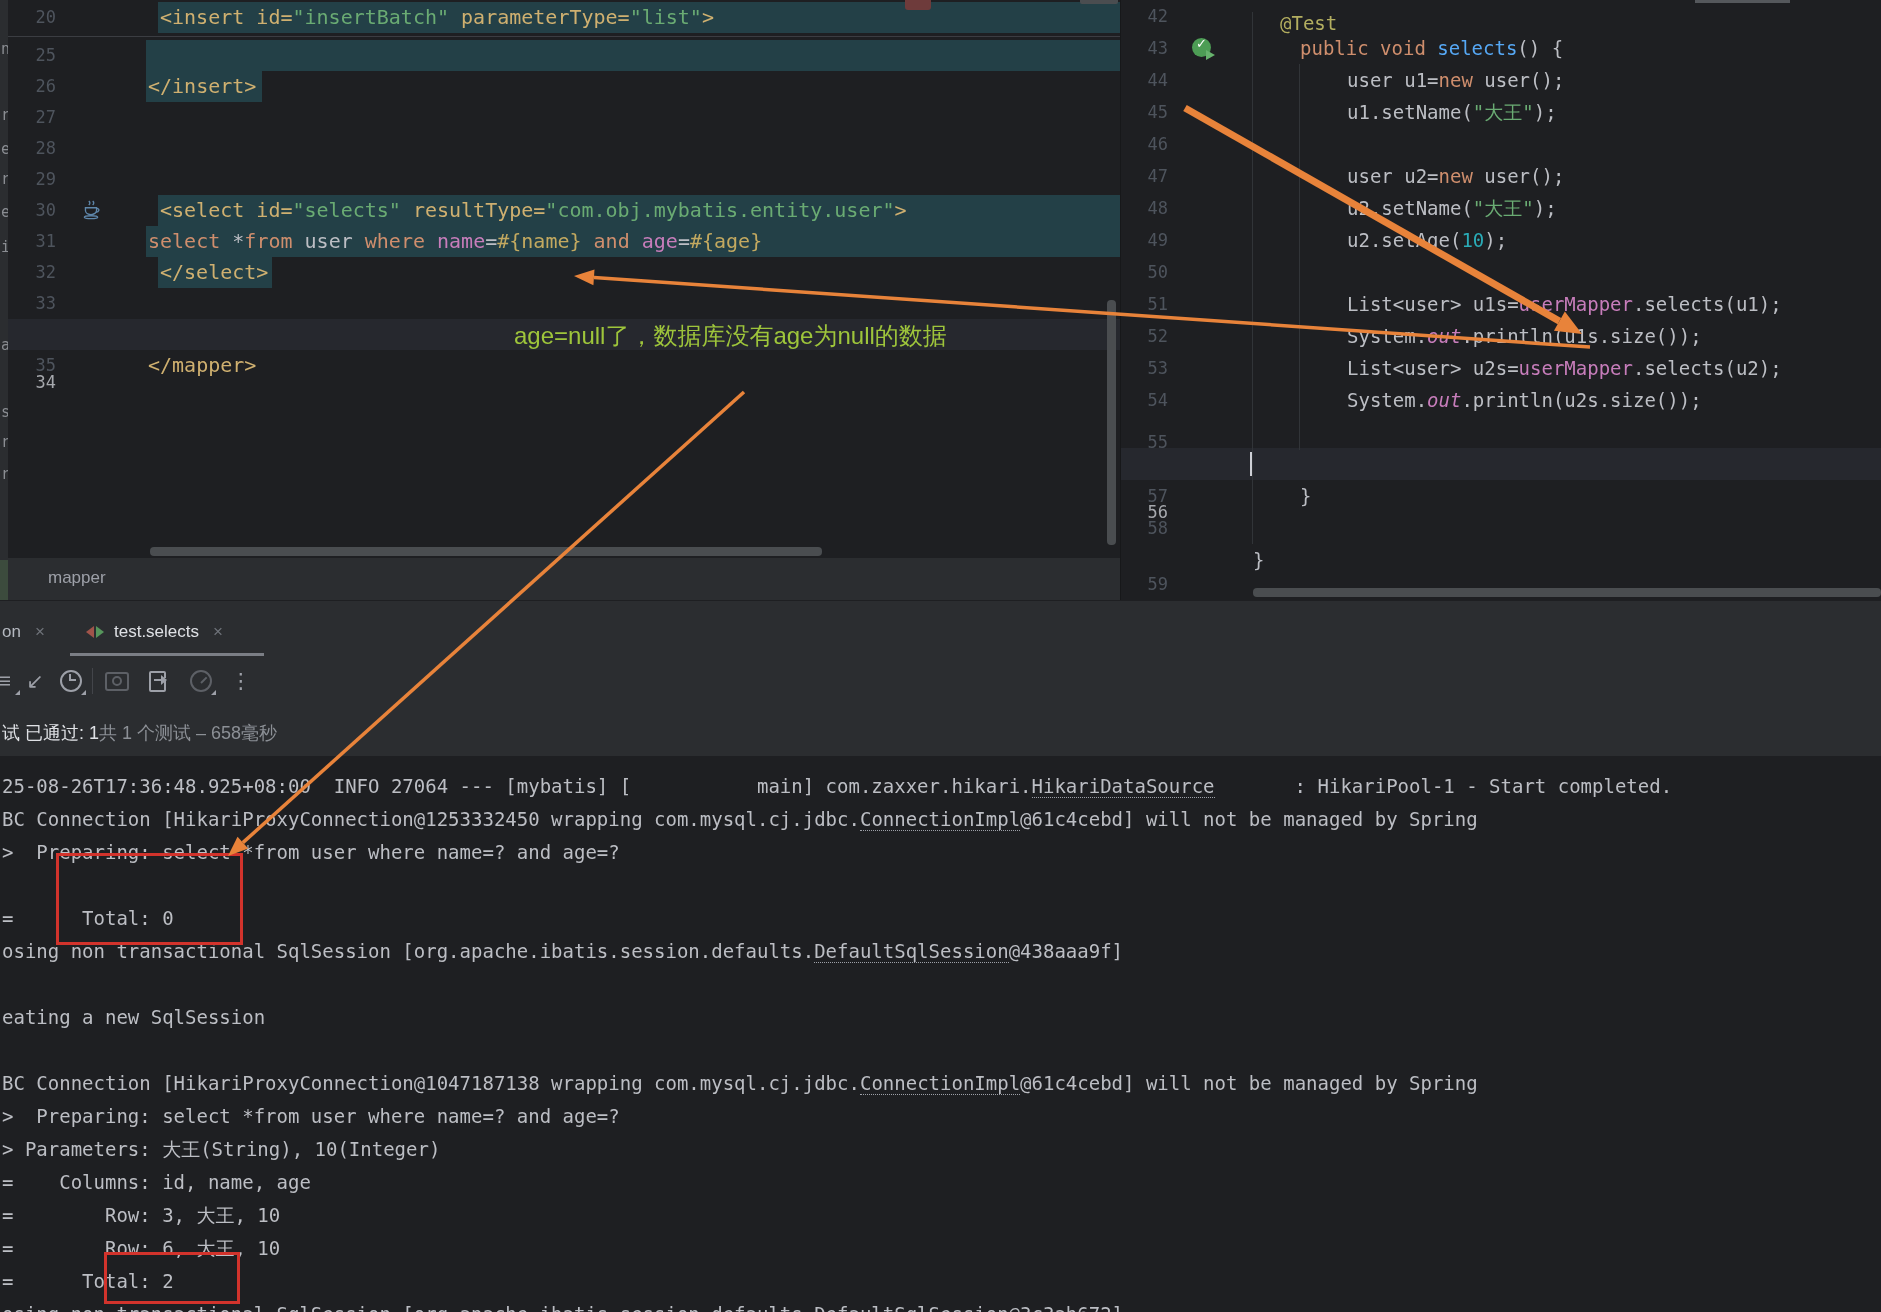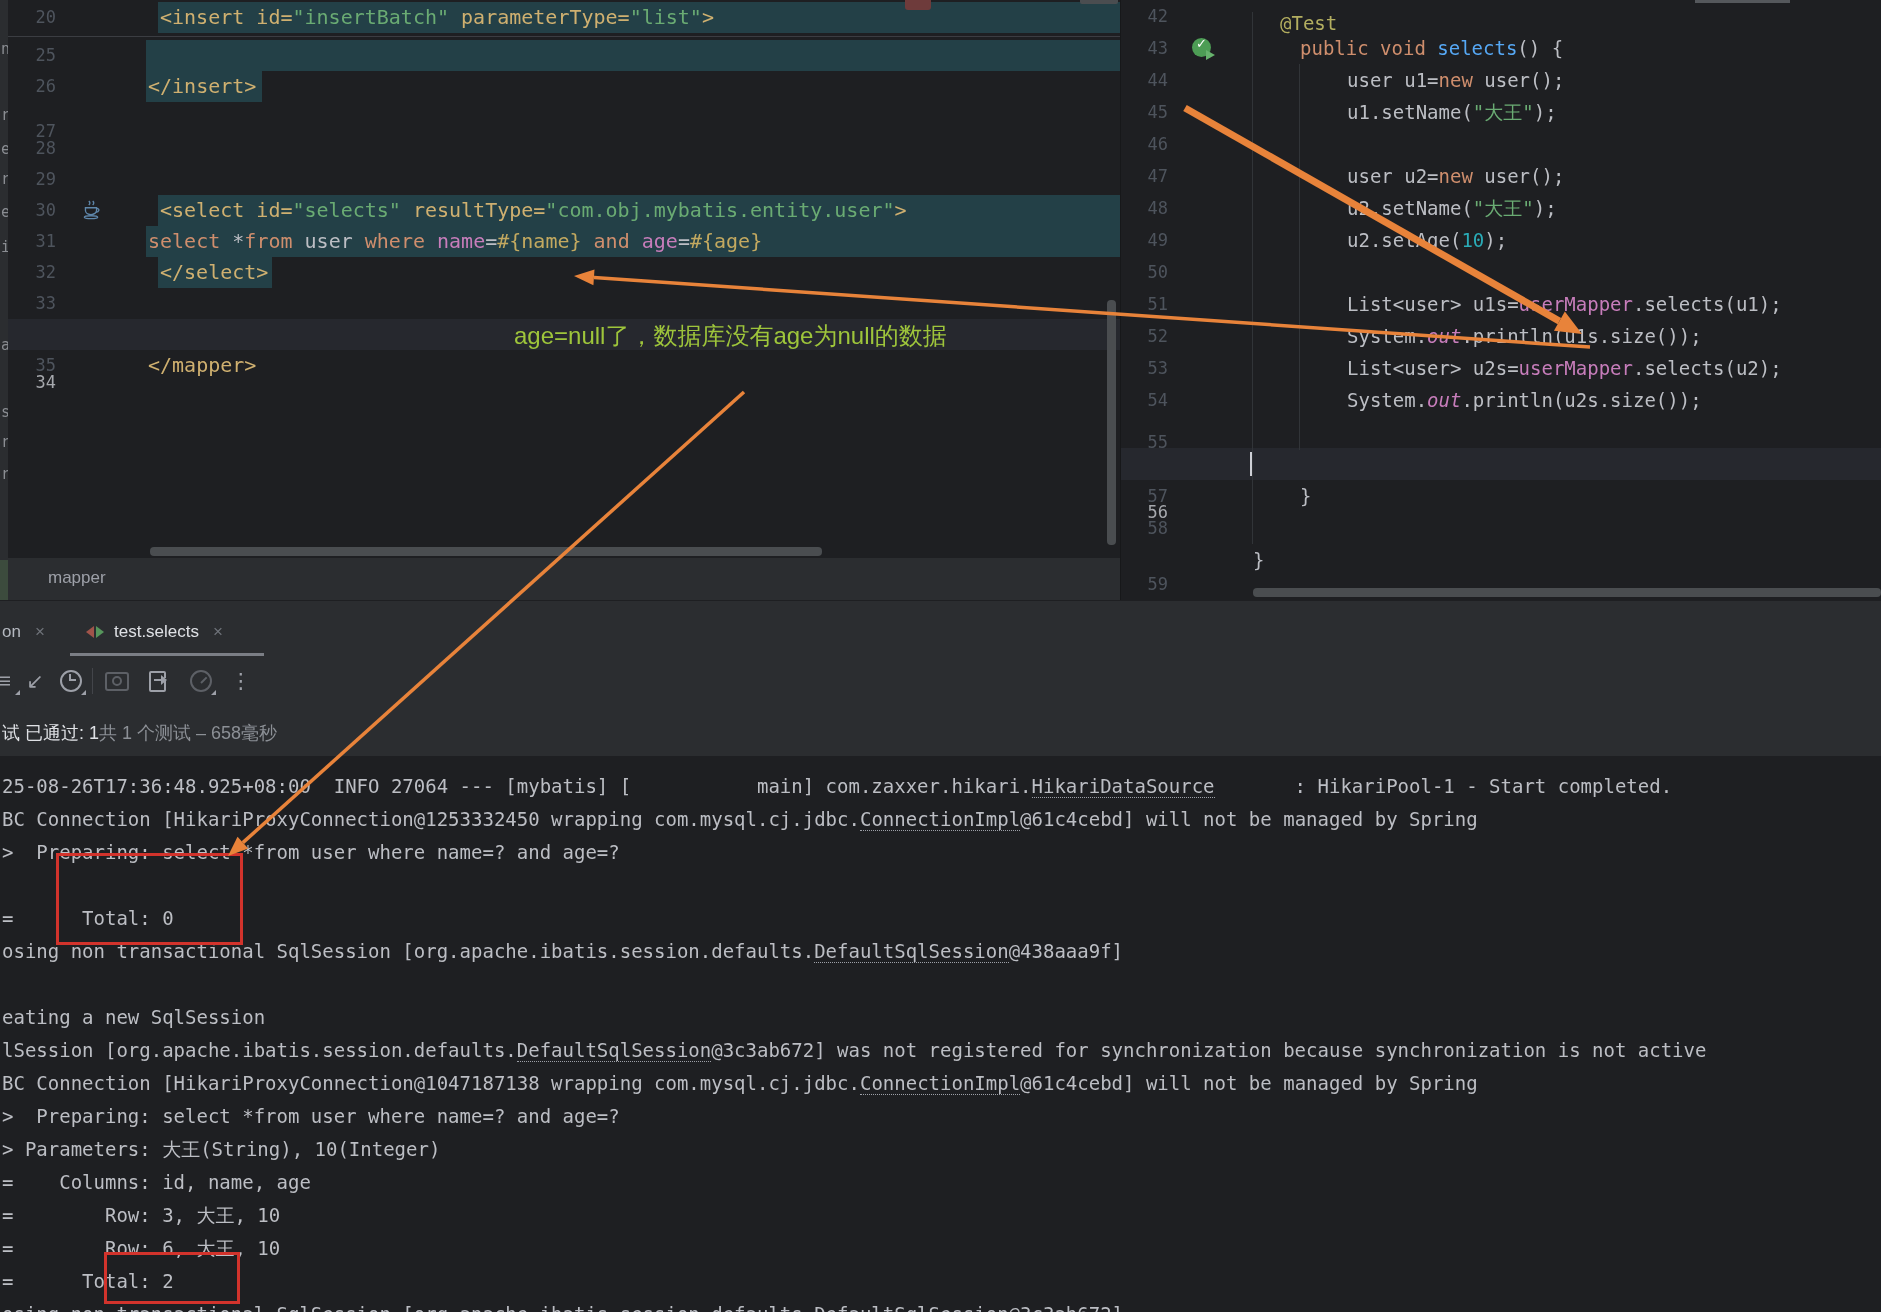--- a/index.html
+++ b/index.html
@@ -94,21 +94,21 @@
 <div id="editors">
     <div class="hl" style="left: 158px; top: 2px; width: 962px; height: 31px;"></div>
     <div class="lnum xml" style="top: 2px;">20</div>
     <div class="code-line xml-line" style="left: 160px; top: 2px;"><span class="c-tag">&lt;insert</span><span class="c-attr"> id=</span><span class="c-str">"insertBatch"</span><span class="c-attr"> parameterType=</span><span class="c-str">"list"</span><span class="c-tag">&gt;</span></div>
     <div class="hl" style="left: 146px; top: 40px; width: 974px; height: 31px;"></div>
     <div class="lnum xml" style="top: 40px;">25</div>
     <div class="code-line xml-line" style="left: 146px; top: 40px;"></div>
     <div class="hl" style="left: 146px; top: 71px; width: 116px; height: 31px;"></div>
     <div class="lnum xml" style="top: 71px;">26</div>
     <div class="code-line xml-line" style="left: 148px; top: 71px;"><span class="c-tag">&lt;/insert&gt;</span></div>
-    <div class="lnum xml" style="top: 116px;">27</div>
+    <div class="lnum xml" style="top: 102px;">27</div>
     <div class="code-line xml-line" style="left: 148px; top: 102px;"></div>
     <div class="lnum xml" style="top: 133px;">28</div>
     <div class="code-line xml-line" style="left: 148px; top: 133px;"></div>
     <div class="lnum xml" style="top: 164px;">29</div>
     <div class="code-line xml-line" style="left: 148px; top: 164px;"></div>
     <div class="hl" style="left: 158px; top: 195px; width: 962px; height: 31px;"></div>
     <div class="lnum xml" style="top: 195px;">30</div>
     <div class="code-line xml-line" style="left: 160px; top: 195px;"><span class="c-tag">&lt;select</span><span class="c-attr"> id=</span><span class="c-str">"selects"</span><span class="c-attr"> resultType=</span><span class="c-str">"com.obj.mybatis.entity.user"</span><span class="c-tag">&gt;</span></div>
     <div style="position: absolute; left: 82px; top: 200px;"><svg width="18" height="20" viewBox="0 0 16 18" fill="none" stroke="#5f87ab" stroke-width="1.2">
         <path d="M6 1q2 1.5 0 3.5M9.5 1q2 1.5 0 3.5"></path>
@@ -238,21 +238,20 @@
   <span class="s1"><span>试 已通过: 1</span><span class="s2">共 1 个测试 – 658毫秒</span></span>
 </div>
 
 <div id="console">
     <div class="con-line" style="top: 14px;"><span>25-08-26T17:36:48.925+08:00  INFO 27064 --- [mybatis] [           main] com.zaxxer.hikari.</span><span class="con-link">HikariDataSource</span><span>       : HikariPool-1 - Start completed.</span></div>
     <div class="con-line" style="top: 47px;"><span>BC Connection [HikariProxyConnection@1253332450 wrapping com.mysql.cj.jdbc.</span><span class="con-link">ConnectionImpl</span><span>@61c4cebd] will not be managed by Spring</span></div>
     <div class="con-line" style="top: 80px;"><span>&gt;  Preparing: select *from user where name=? and age=?</span></div>
     <div class="con-line" style="top: 146px;"><span>=      Total: 0</span></div>
     <div class="con-line" style="top: 179px;"><span>osing non transactional SqlSession [org.apache.ibatis.session.defaults.</span><span class="con-link">DefaultSqlSession</span><span>@438aaa9f]</span></div>
     <div class="con-line" style="top: 245px;"><span>eating a new SqlSession</span></div>
-    <div class="con-line" style="top: 278px;"><span>lSession [org.apache.ibatis.session.defaults.</span><span class="con-link">DefaultSqlSession</span><span>@3c3ab672] was not registered for synchronization because synchronization is not active</span></div>
     <div class="con-line" style="top: 311px;"><span>BC Connection [HikariProxyConnection@1047187138 wrapping com.mysql.cj.jdbc.</span><span class="con-link">ConnectionImpl</span><span>@61c4cebd] will not be managed by Spring</span></div>
     <div class="con-line" style="top: 344px;"><span>&gt;  Preparing: select *from user where name=? and age=?</span></div>
     <div class="con-line" style="top: 377px;"><span>&gt; Parameters: 大王(String), 10(Integer)</span></div>
     <div class="con-line" style="top: 410px;"><span>=    Columns: id, name, age</span></div>
     <div class="con-line" style="top: 443px;"><span>=        Row: 3, 大王, 10</span></div>
     <div class="con-line" style="top: 476px; text-align: center;"><span>=        Row: 6, 大王, 10</span></div>
     <div class="con-line" style="top: 509px;"><span>=      Total: 2</span></div>
     <div class="con-line" style="top: 542px;"><span>osing non transactional SqlSession [org.apache.ibatis.session.defaults.</span><span class="con-link">DefaultSqlSession</span><span>@3c3ab672]</span></div>
   </div>
 

